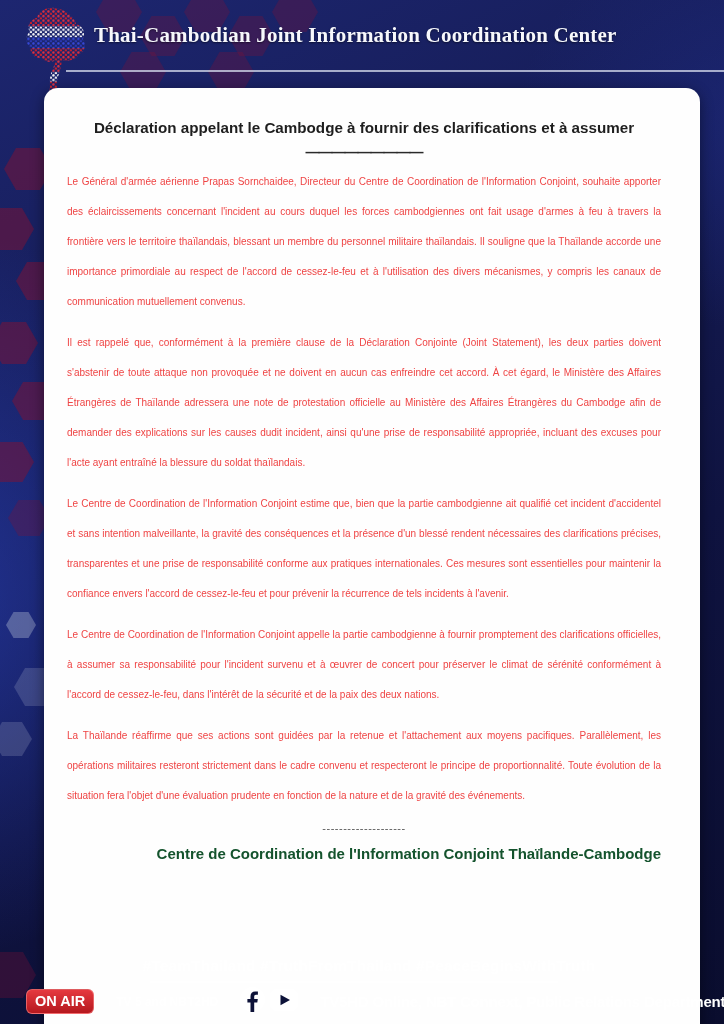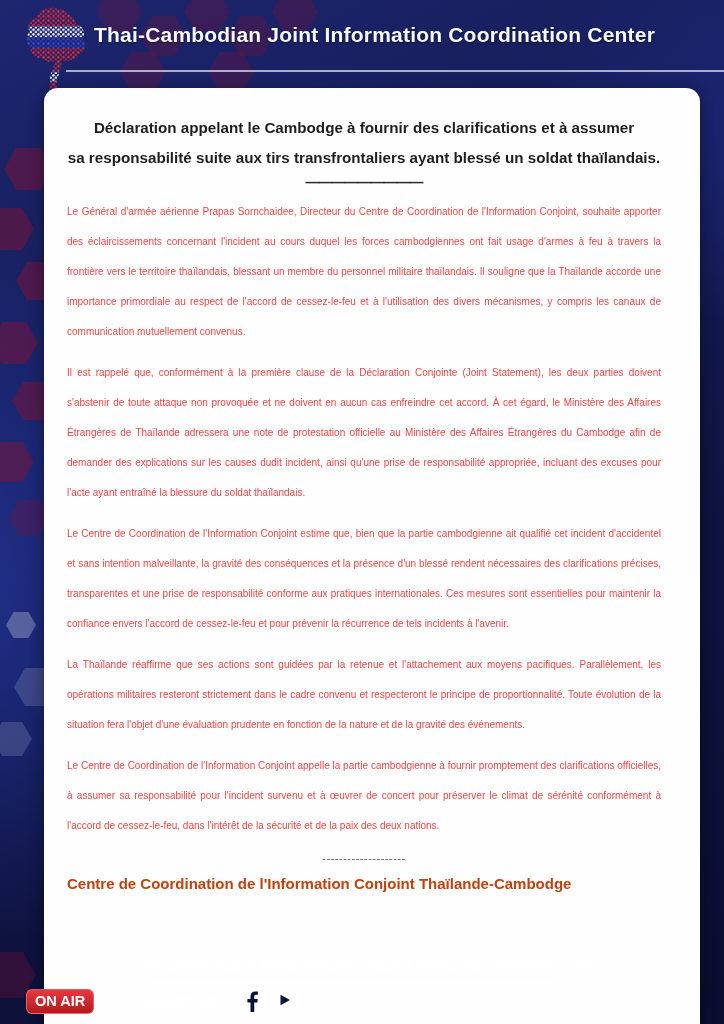--- a/index.html
+++ b/index.html
@@ -11,39 +11,39 @@
       radial-gradient(ellipse 420px 520px at -8% 58%, rgba(45,70,200,0.55), transparent 70%),
       radial-gradient(ellipse 380px 300px at 108% 12%, rgba(35,50,150,0.45), transparent 70%),
       linear-gradient(155deg,#1d2670 0%, #161d58 30%, #0f1340 62%, #0a0d2e 100%);
   }
   .hex { position:absolute; clip-path:polygon(25% 0,75% 0,100% 50%,75% 100%,25% 100%,0 50%); }
   .hex-maroon { background:rgba(128,18,52,0.5); }
   .hex-maroon-faint { background:rgba(128,18,52,0.3); }
   .hex-light { background:rgba(195,202,220,0.35); }
   .hex-light-faint { background:rgba(195,202,220,0.2); }
 
-  .header { position:absolute; top:0; left:0; right:0; height:76px; }
+  .header { position:absolute; top:0; left:0; right:0; height:76px;font-family:Liberation Serif, serif; }
   .header-title { position:absolute; left:94px; top:23px; font-size:21px; font-weight:bold;
     color:#f7f8fc; letter-spacing:0.2px; text-shadow:0 1px 2px rgba(0,0,0,0.5); }
   .header-rule { position:absolute; top:70px; left:66px; right:0; height:2px;
     background:rgba(215,220,238,0.75); }
   .map-wrap { position:absolute; left:22px; top:4px; }
 
   .card { position:absolute; left:44px; top:88px; width:656px; height:978px;
     background:#fefefe; border-radius:14px; box-shadow:0 4px 14px rgba(0,0,0,0.45);
     padding:25px 39px 0 23px; }
   .doc-title { text-align:center; font-weight:bold; color:#1e1e1e;
     font-size:15.2px; line-height:30px; }
   .title-sep { text-align:center; font-weight:bold; color:#2a2a2a; font-size:14px;
     letter-spacing:-1px; margin:1px 0 7px; }
   .doc-par { font-size:10px; line-height:30px; color:#ef4444;
     text-align:justify; margin:0 0 11px; }
   .closing-sep { text-align:center; font-size:11px; color:#555;
     letter-spacing:0.5px; margin:0 0 3px; }
-  .sig { text-align:left; font-weight:bold; font-size:15px; color:#c2410c; line-height:33px; }
+  .sig { text-align:right; font-weight:bold; font-size:15px; color:#14532d; line-height:33px; }
 
   .hashtags { position:absolute; top:957px; left:7px; width:100%; text-align:center;
     color:#fff; font-weight:bold; font-size:15.5px; letter-spacing:0.1px; }
   .footer-rule { position:absolute; top:981px; left:150px; width:408px; height:1.5px;
     background:rgba(255,255,255,0.85); }
   .onair-row { position:absolute; top:987px; left:26px; display:flex; align-items:center;
     gap:22px; color:#fff; font-weight:bold; }
   .onair-badge { background:linear-gradient(180deg,#e5393f,#b5181e);
     border:1px solid rgba(255,150,150,0.55); border-radius:6px;
     padding:3px 8px 4px; font-size:14.5px; color:#fff; white-space:nowrap; }
@@ -104,27 +104,26 @@
         <rect x="0" y="70" width="70" height="30" fill="url(#dr)"></rect>
       </g>
     </svg>
   </div>
   <div class="header-title">Thai-Cambodian Joint Information Coordination Center</div>
   <div class="header-rule"></div>
 </div>
 
 <div class="card">
   <div class="doc-title">Déclaration appelant le Cambodge à fournir des clarifications et à assumer</div>
-  <div class="doc-title">sa responsabilité suite aux tirs transfrontaliers ayant blessé un soldat thaïlandais.</div>
   <div class="title-sep">—————————</div>
   <p class="doc-par">Le Général d'armée aérienne Prapas Sornchaidee, Directeur du Centre de Coordination de l'Information Conjoint, souhaite apporter des éclaircissements concernant l'incident au cours duquel les forces cambodgiennes ont fait usage d'armes à feu à travers la frontière vers le territoire thaïlandais, blessant un membre du personnel militaire thaïlandais. Il souligne que la Thaïlande accorde une importance primordiale au respect de l'accord de cessez-le-feu et à l'utilisation des divers mécanismes, y compris les canaux de communication mutuellement convenus.</p>
   <p class="doc-par">Il est rappelé que, conformément à la première clause de la Déclaration Conjointe (Joint Statement), les deux parties doivent s'abstenir de toute attaque non provoquée et ne doivent en aucun cas enfreindre cet accord. À cet égard, le Ministère des Affaires Étrangères de Thaïlande adressera une note de protestation officielle au Ministère des Affaires Étrangères du Cambodge afin de demander des explications sur les causes dudit incident, ainsi qu'une prise de responsabilité appropriée, incluant des excuses pour l'acte ayant entraîné la blessure du soldat thaïlandais.</p>
   <p class="doc-par">Le Centre de Coordination de l'Information Conjoint estime que, bien que la partie cambodgienne ait qualifié cet incident d'accidentel et sans intention malveillante, la gravité des conséquences et la présence d'un blessé rendent nécessaires des clarifications précises, transparentes et une prise de responsabilité conforme aux pratiques internationales. Ces mesures sont essentielles pour maintenir la confiance envers l'accord de cessez-le-feu et pour prévenir la récurrence de tels incidents à l'avenir.</p>
+  <p class="doc-par">Le Centre de Coordination de l'Information Conjoint appelle la partie cambodgienne à fournir promptement des clarifications officielles, à assumer sa responsabilité pour l'incident survenu et à œuvrer de concert pour préserver le climat de sérénité conformément à l'accord de cessez-le-feu, dans l'intérêt de la sécurité et de la paix des deux nations.</p>
   <p class="doc-par">La Thaïlande réaffirme que ses actions sont guidées par la retenue et l'attachement aux moyens pacifiques. Parallèlement, les opérations militaires resteront strictement dans le cadre convenu et respecteront le principe de proportionnalité. Toute évolution de la situation fera l'objet d'une évaluation prudente en fonction de la nature et de la gravité des événements.</p>
-  <p class="doc-par">Le Centre de Coordination de l'Information Conjoint appelle la partie cambodgienne à fournir promptement des clarifications officielles, à assumer sa responsabilité pour l'incident survenu et à œuvrer de concert pour préserver le climat de sérénité conformément à l'accord de cessez-le-feu, dans l'intérêt de la sécurité et de la paix des deux nations.</p>
   <div class="closing-sep">--------------------</div>
   <div class="sig">Centre de Coordination de l'Information Conjoint Thaïlande-Cambodge</div>
 </div>
 
 <div class="hashtags">#TeamThailand #TruthFromThailand #PeaceBeginsWithTruth</div>
 <div class="footer-rule"></div>
 <div class="onair-row">
   <span class="onair-badge">ON AIR</span>
   <span class="channels">TV 5 and NBT2HD</span>
   <span class="sm-icons">
@@ -134,13 +133,14 @@
         <path d="M14.2 25 L14.2 15.6 L17.3 15.6 L17.8 12 L14.2 12 L14.2 9.7 C14.2 8.6 14.7 7.8 16 7.8 L17.9 7.8 L17.9 4.6 C17.5 4.5 16.3 4.4 15.1 4.4 C12.4 4.4 10.5 6 10.5 9.2 L10.5 12 L7.4 12 L7.4 15.6 L10.5 15.6 L10.5 24.9 Z" fill="#0d1238"></path>
       </svg>
     </span>
     <span>
       <svg width="28" height="22" viewBox="0 0 28 22">
         <rect x="0" y="0" width="28" height="22" rx="6.5" fill="#ffffff"></rect>
         <polygon points="10.5,5.8 20,11 10.5,16.2" fill="#0d1238"></polygon>
       </svg>
     </span>
   </span>
+  <span class="online">TV5HD Online, NBT Connext, Public Relations Department</span>
 </div>
 
 </body></html>

